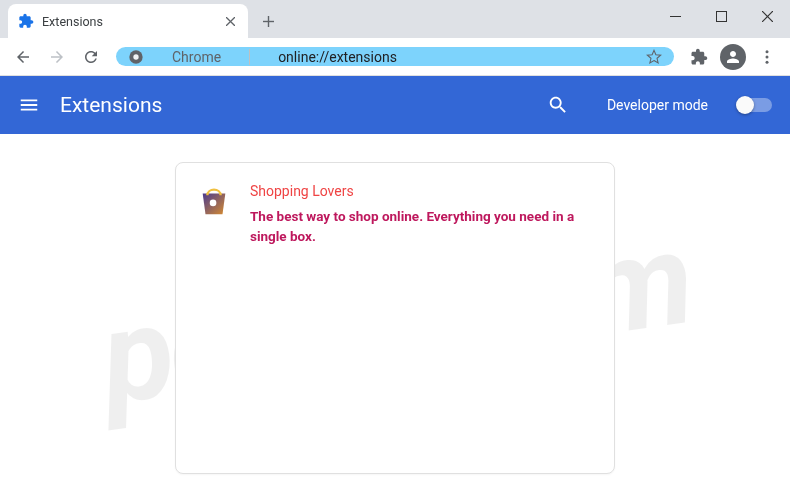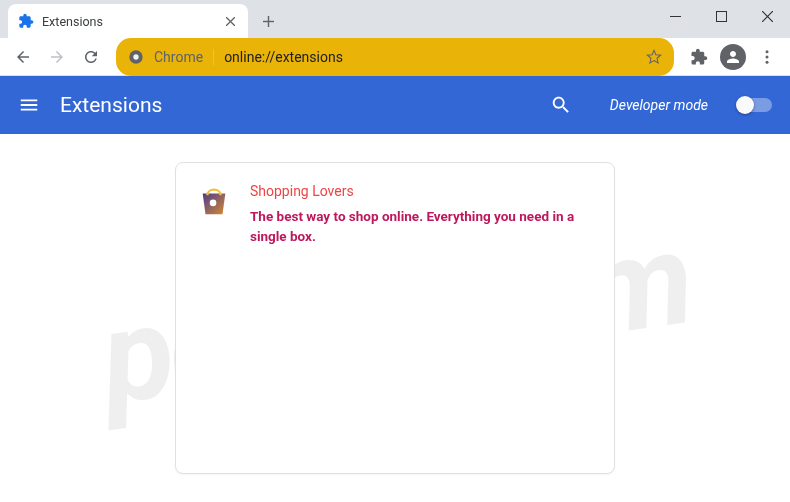--- a/index.html
+++ b/index.html
@@ -13,36 +13,36 @@
 .tab { background: #fff; height: 34px; width: 240px; border-radius: 8px 8px 0 0; display: flex; align-items: center; padding: 0 10px; gap: 8px; position: relative; }
 .tab-favicon { width: 16px; height: 16px; display: flex; align-items: center; justify-content: center; }
 .tab-title { flex: 1; font-size: 12.5px; color: #3c4043; white-space: nowrap; overflow: hidden; }
 .tab-close { width: 16px; height: 16px; display: flex; align-items: center; justify-content: center; color: #5f6368; }
 .newtab { width: 28px; height: 28px; display: flex; align-items: center; justify-content: center; margin-left: 6px; margin-bottom: 3px; border-radius: 50%; color: #5f6368; }
 
 
 .toolbar { height: 38px; background: #fff; display: flex; align-items: center; padding: 0 8px; gap: 4px; border-bottom: 1px solid #e0e0e0; }
 .nav-btn { width: 30px; height: 30px; display: flex; align-items: center; justify-content: center; border-radius: 50%; color: #5f6368; }
 .nav-btn.disabled { color: #bdc1c6; }
-.omnibox { flex: 1; height: 38px; background: #eab308; border-radius: 15px; display: flex; align-items: center; padding: 0 12px; gap: 10px; margin: 0 6px; }
+.omnibox { flex: 1; height: 19px; background: #7dd3fc; border-radius: 15px; display: flex; align-items: center; padding: 0 12px; gap: 28px; margin: 0 6px; }
 .omnibox-icon { color: #5f6368; display: flex; }
 .omnibox-prefix { font-size: 14px; color: #5f6368; }
 .omnibox-sep { width: 1px; height: 16px; background: #c0c0c0; }
 .omnibox-url { font-size: 14px; color: #202124; flex: 1; }
 .omnibox-star { color: #5f6368; display: flex; }
 .toolbar-icon { width: 30px; height: 30px; display: flex; align-items: center; justify-content: center; color: #5f6368; }
 .avatar-circle { width: 26px; height: 26px; background: #5f6368; border-radius: 50%; display: flex; align-items: center; justify-content: center; }
 .avatar-circle svg { fill: #fff; }
 
 
 .ext-header { height: 58px; background: #3367d6; display: flex; align-items: center; padding: 0 18px; color: #fff; gap: 20px; }
 .ext-menu { display: flex; align-items: center; justify-content: center; }
 .ext-title { font-size: 21px; font-weight: 400; flex: 1; }
 .ext-search { display: flex; }
-.ext-dev { font-size: 14px; margin: 0 10px 0 18px; font-style: italic; }
+.ext-dev { font-size: 14px; margin: 0 10px 0 18px; }
 .dev-toggle { width: 34px; height: 14px; background: rgba(255,255,255,0.35); border-radius: 8px; position: relative; }
 .dev-toggle::after { content: ''; position: absolute; width: 18px; height: 18px; background: #fafafa; border-radius: 50%; top: -2px; left: -2px; box-shadow: 0 1px 3px rgba(0,0,0,0.35); }
 
 
 .content { background: #fff; padding: 28px 0; display: flex; justify-content: center; height: calc(502px - 38px - 38px - 58px); position: relative; }
 .card { width: 440px; background: #fff; border: 1px solid #e0e0e0; border-radius: 8px; padding: 20px; box-shadow: 0 1px 2px rgba(0,0,0,0.04); }
 .card-top { display: flex; gap: 18px; margin-bottom: 24px; }
 .card-icon { width: 36px; height: 36px; display: flex; align-items: center; justify-content: center; flex-shrink: 0; }
 .card-body { flex: 1; }
 .card-title { font-size: 14px; color: #ef4444; margin-bottom: 8px; }

